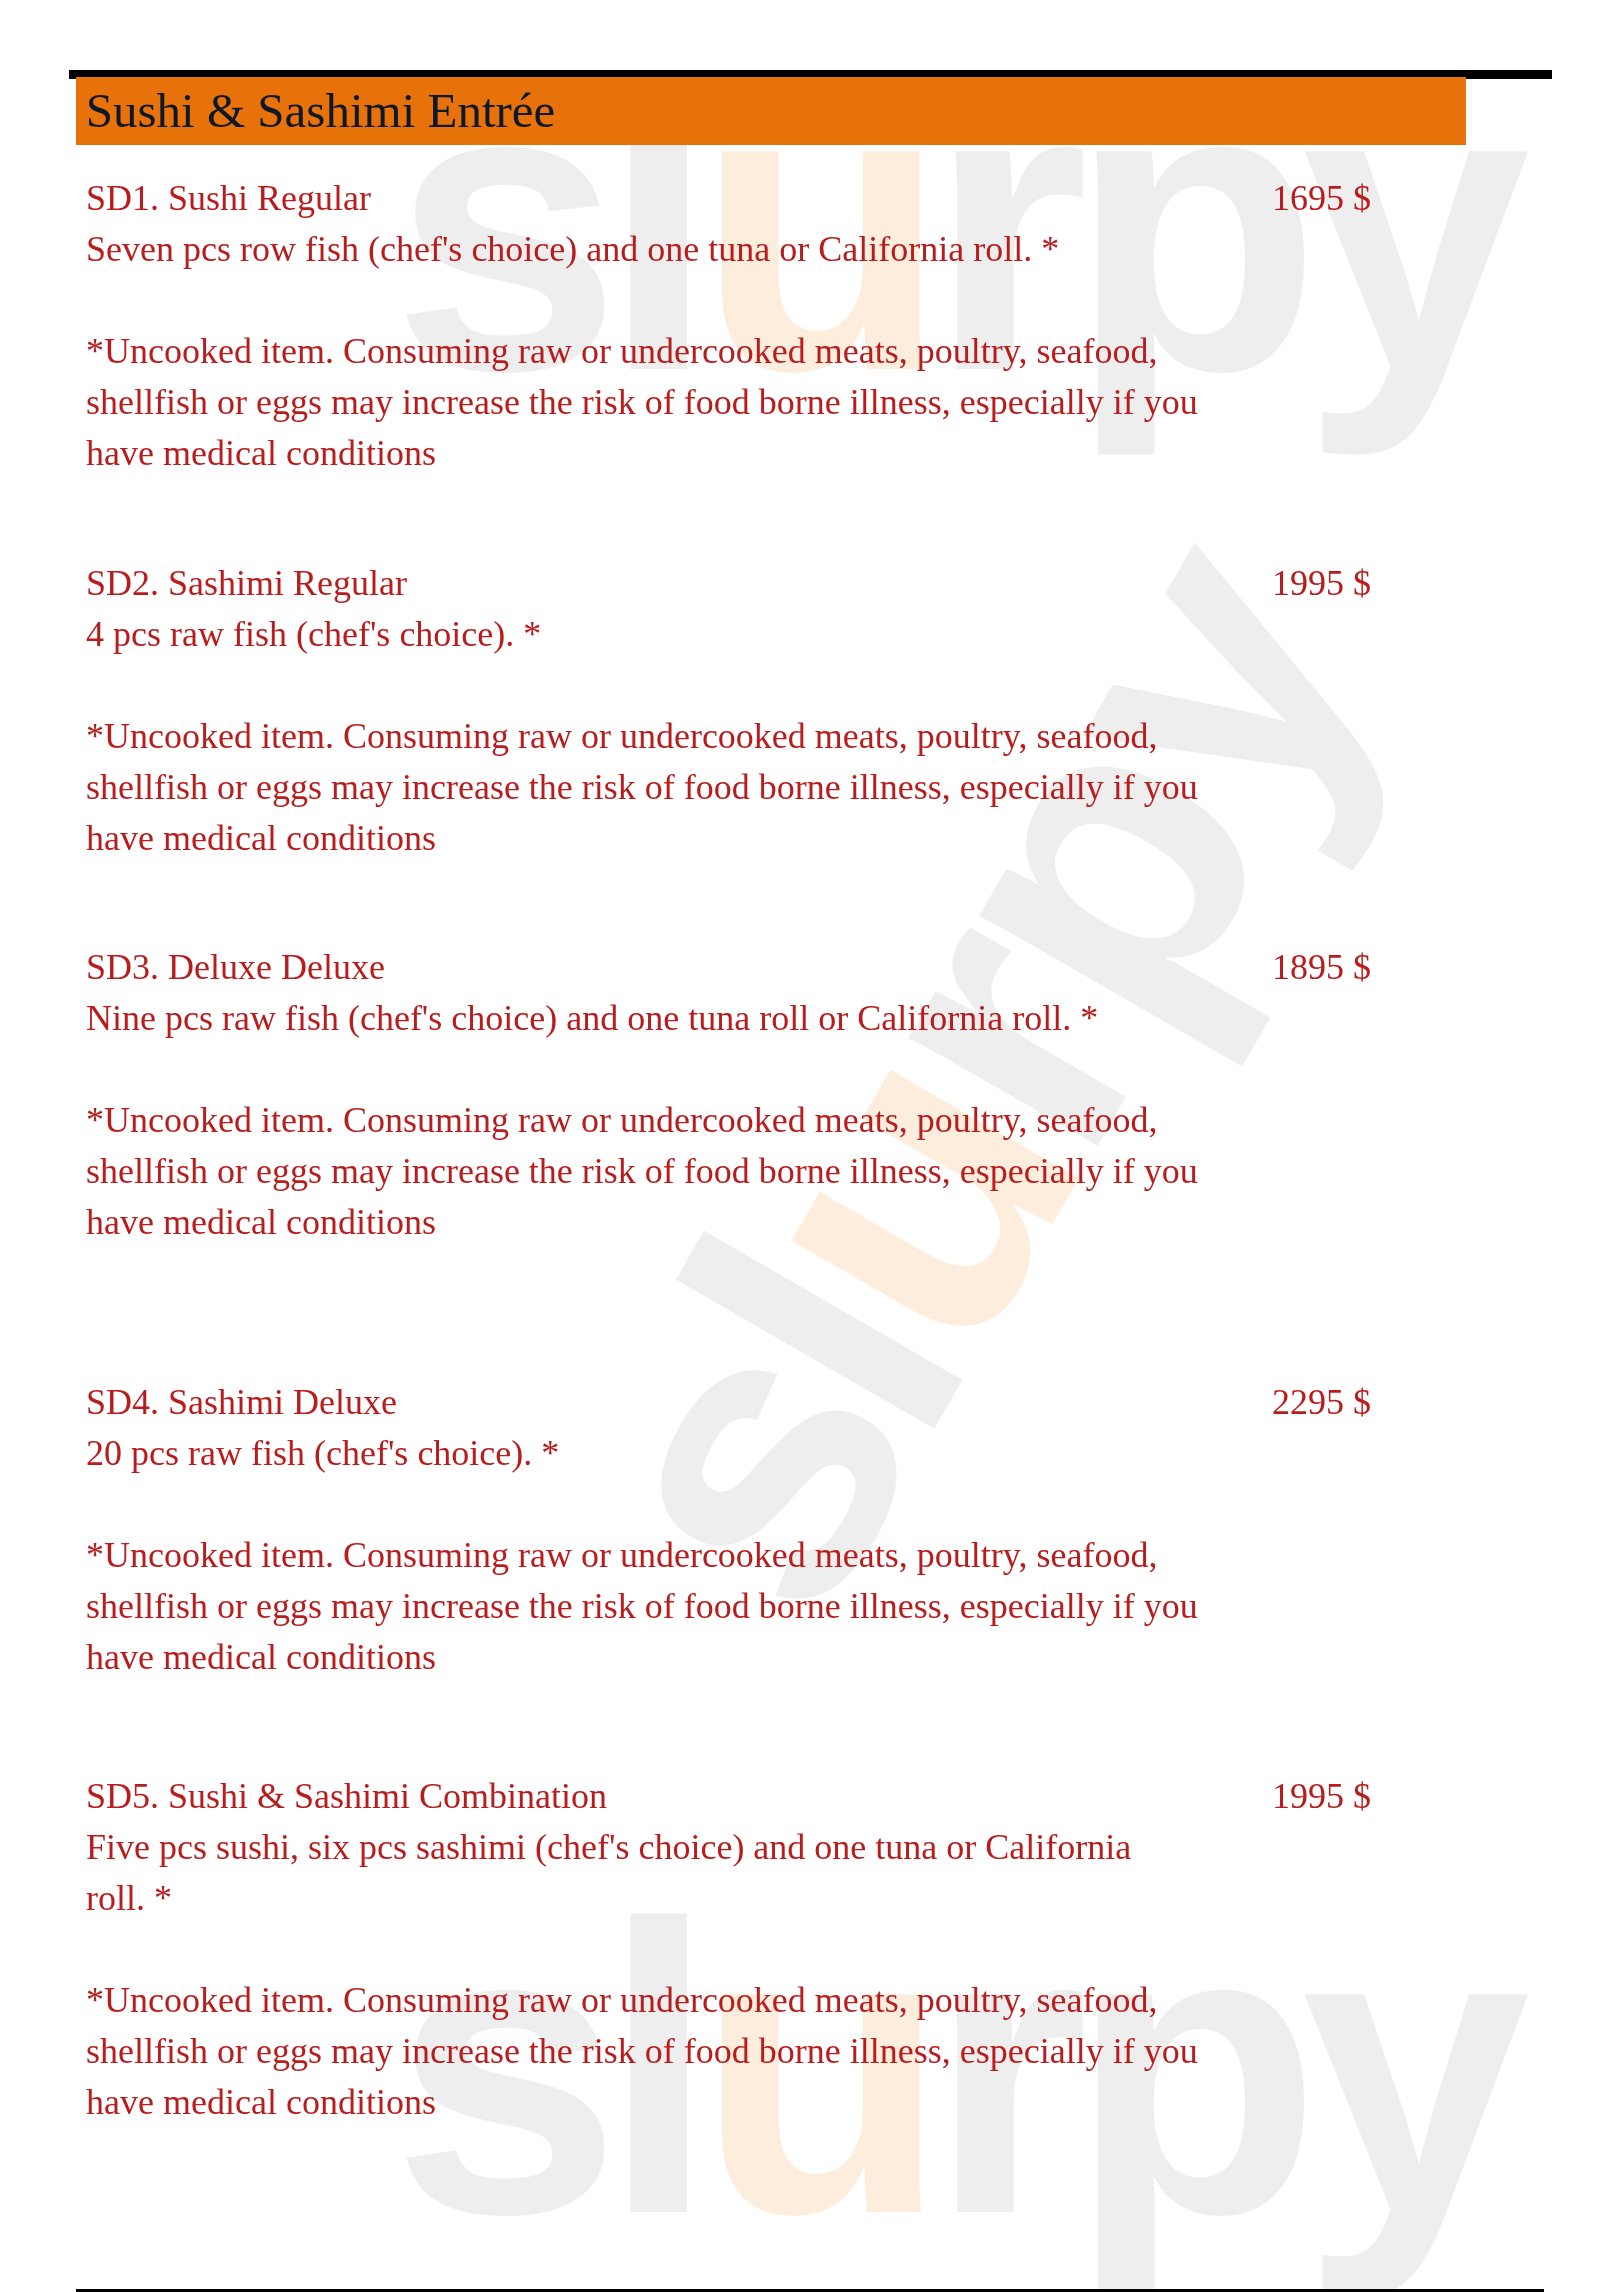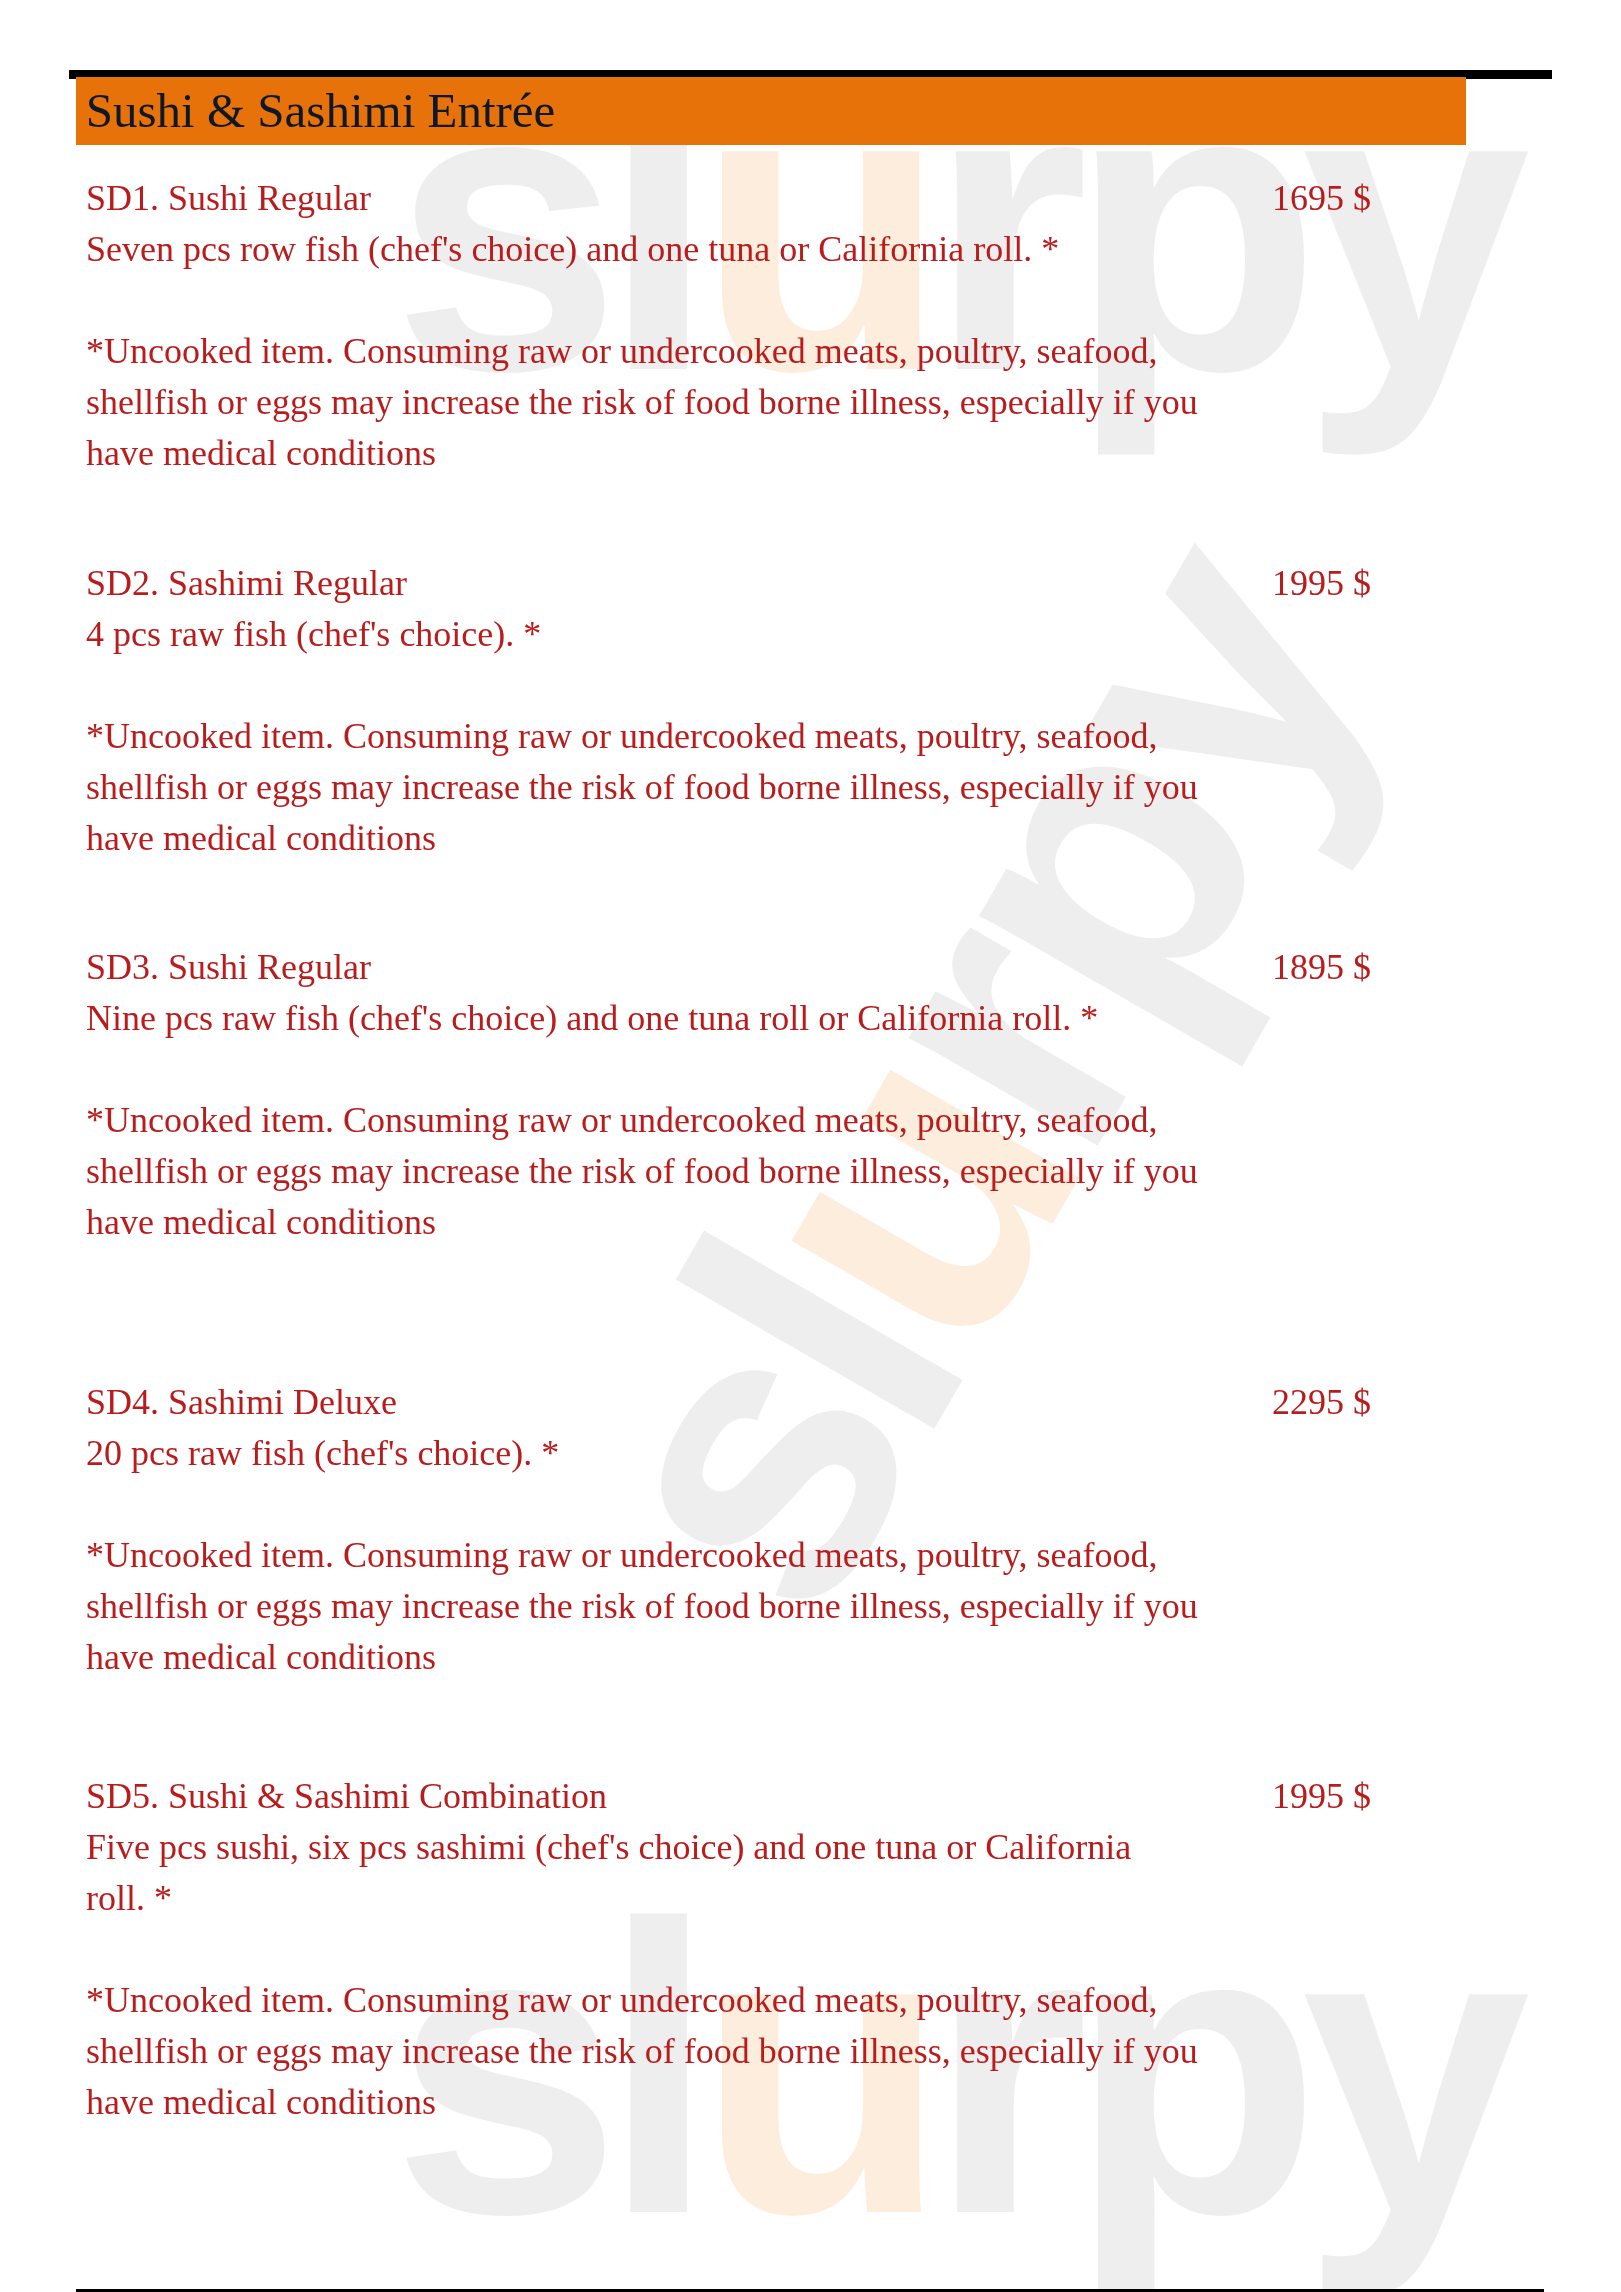--- a/index.html
+++ b/index.html
@@ -45,21 +45,21 @@
 </div>
 
 <div class="item" style="top:558px;">
   <span class="name">SD2. Sashimi Regular</span>
   <span class="price">1995 $</span>
   <span class="desc">4 pcs raw fish (chef's choice). *</span>
   <span class="note">*Uncooked item. Consuming raw or undercooked meats, poultry, seafood, shellfish or eggs may increase the risk of food borne illness, especially if you have medical conditions</span>
 </div>
 
 <div class="item" style="top:942px;">
-  <span class="name">SD3. Sushi Regular</span>
+  <span class="name">SD3. Deluxe Deluxe</span>
   <span class="price">1895 $</span>
   <span class="desc" style="width:1127px;">Nine pcs raw fish (chef's choice) and one tuna roll or California roll. *</span>
   <span class="note">*Uncooked item. Consuming raw or undercooked meats, poultry, seafood, shellfish or eggs may increase the risk of food borne illness, especially if you have medical conditions</span>
 </div>
 
 <div class="item" style="top:1377px;">
   <span class="name">SD4. Sashimi Deluxe</span>
   <span class="price">2295 $</span>
   <span class="desc">20 pcs raw fish (chef's choice). *</span>
   <span class="note">*Uncooked item. Consuming raw or undercooked meats, poultry, seafood, shellfish or eggs may increase the risk of food borne illness, especially if you have medical conditions</span>

